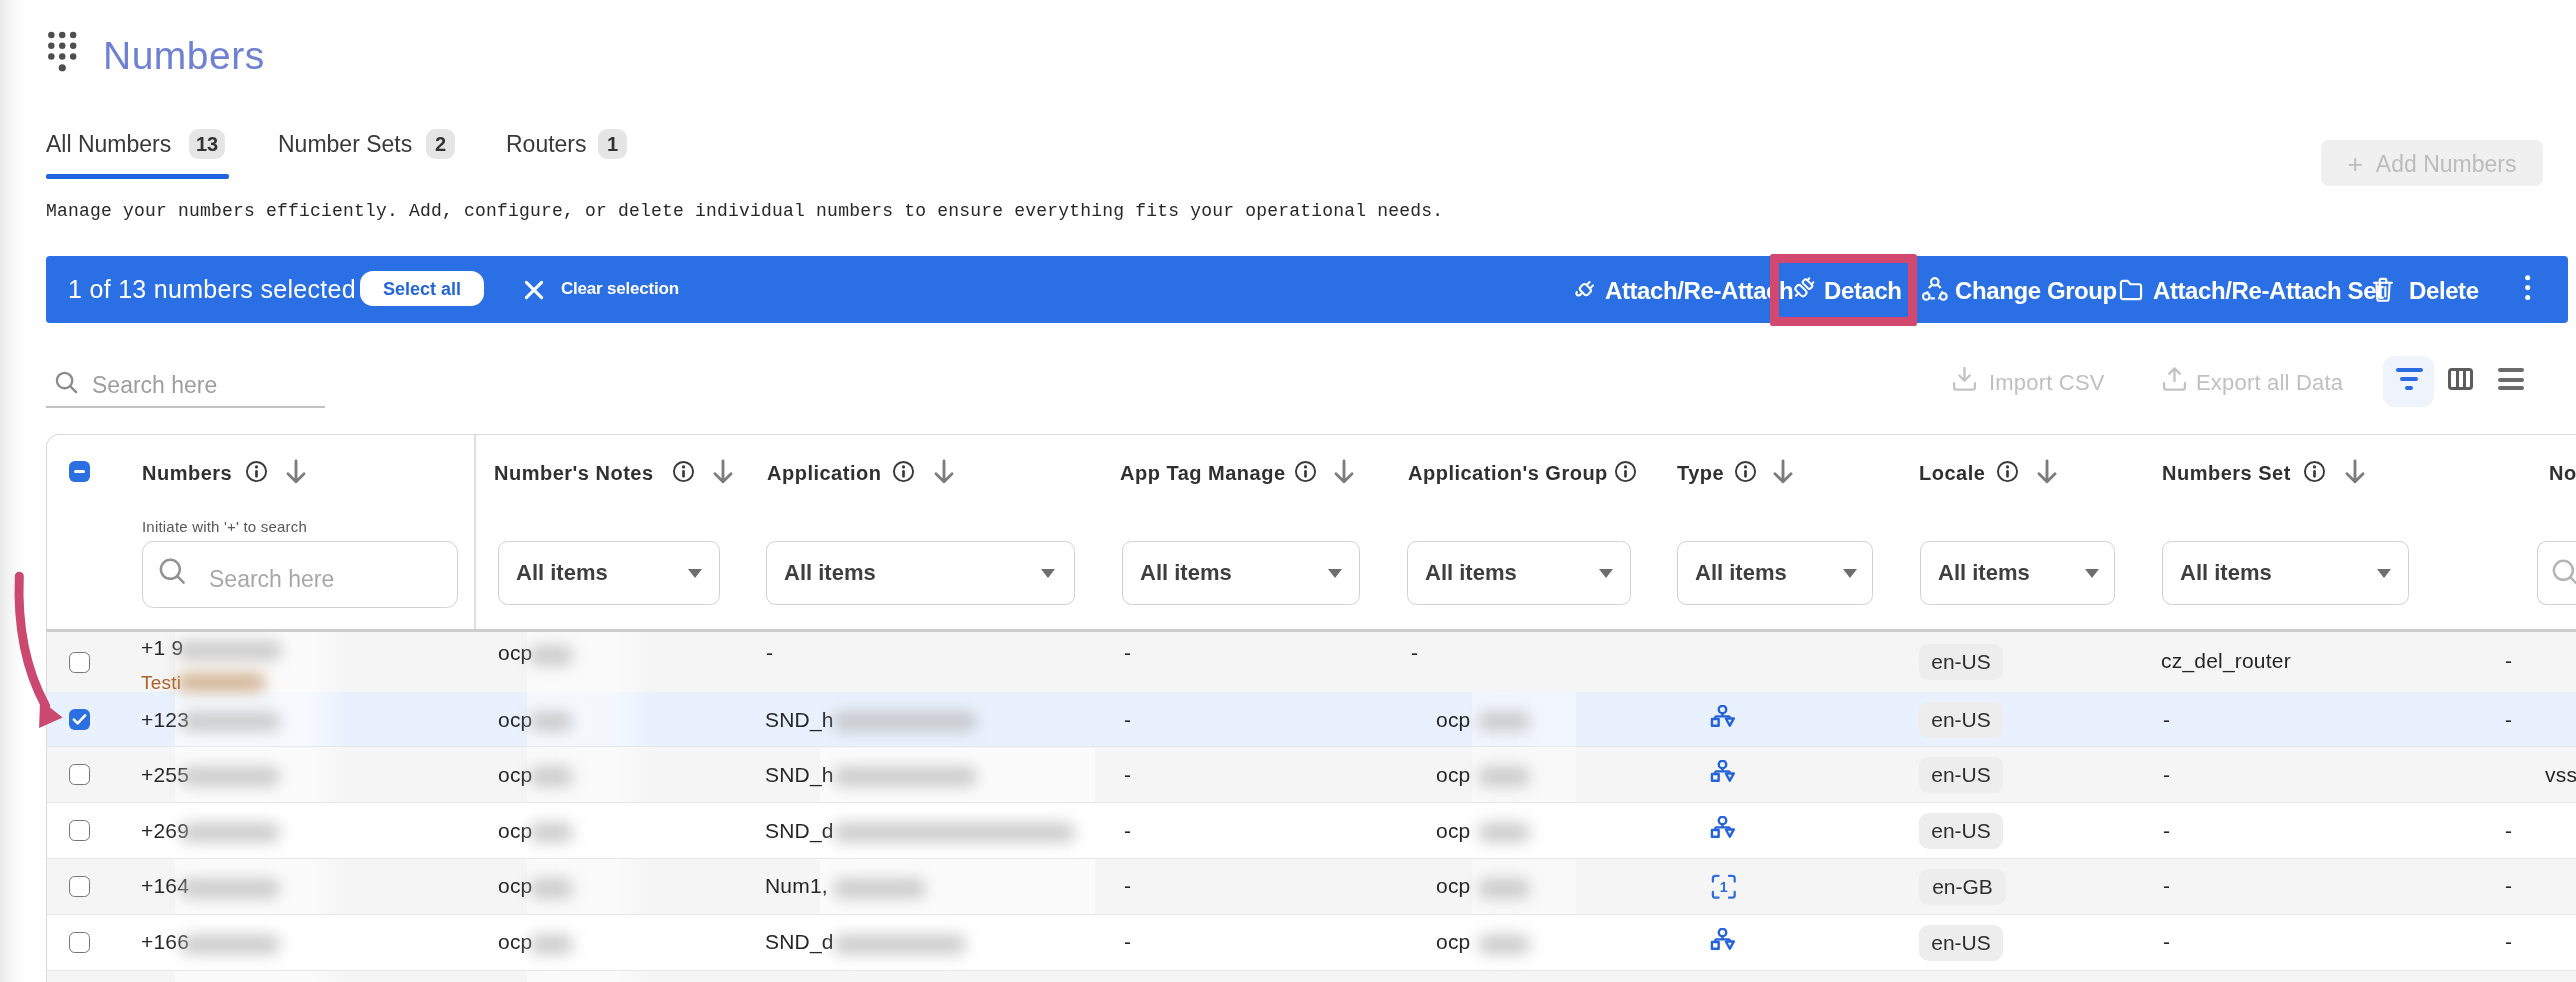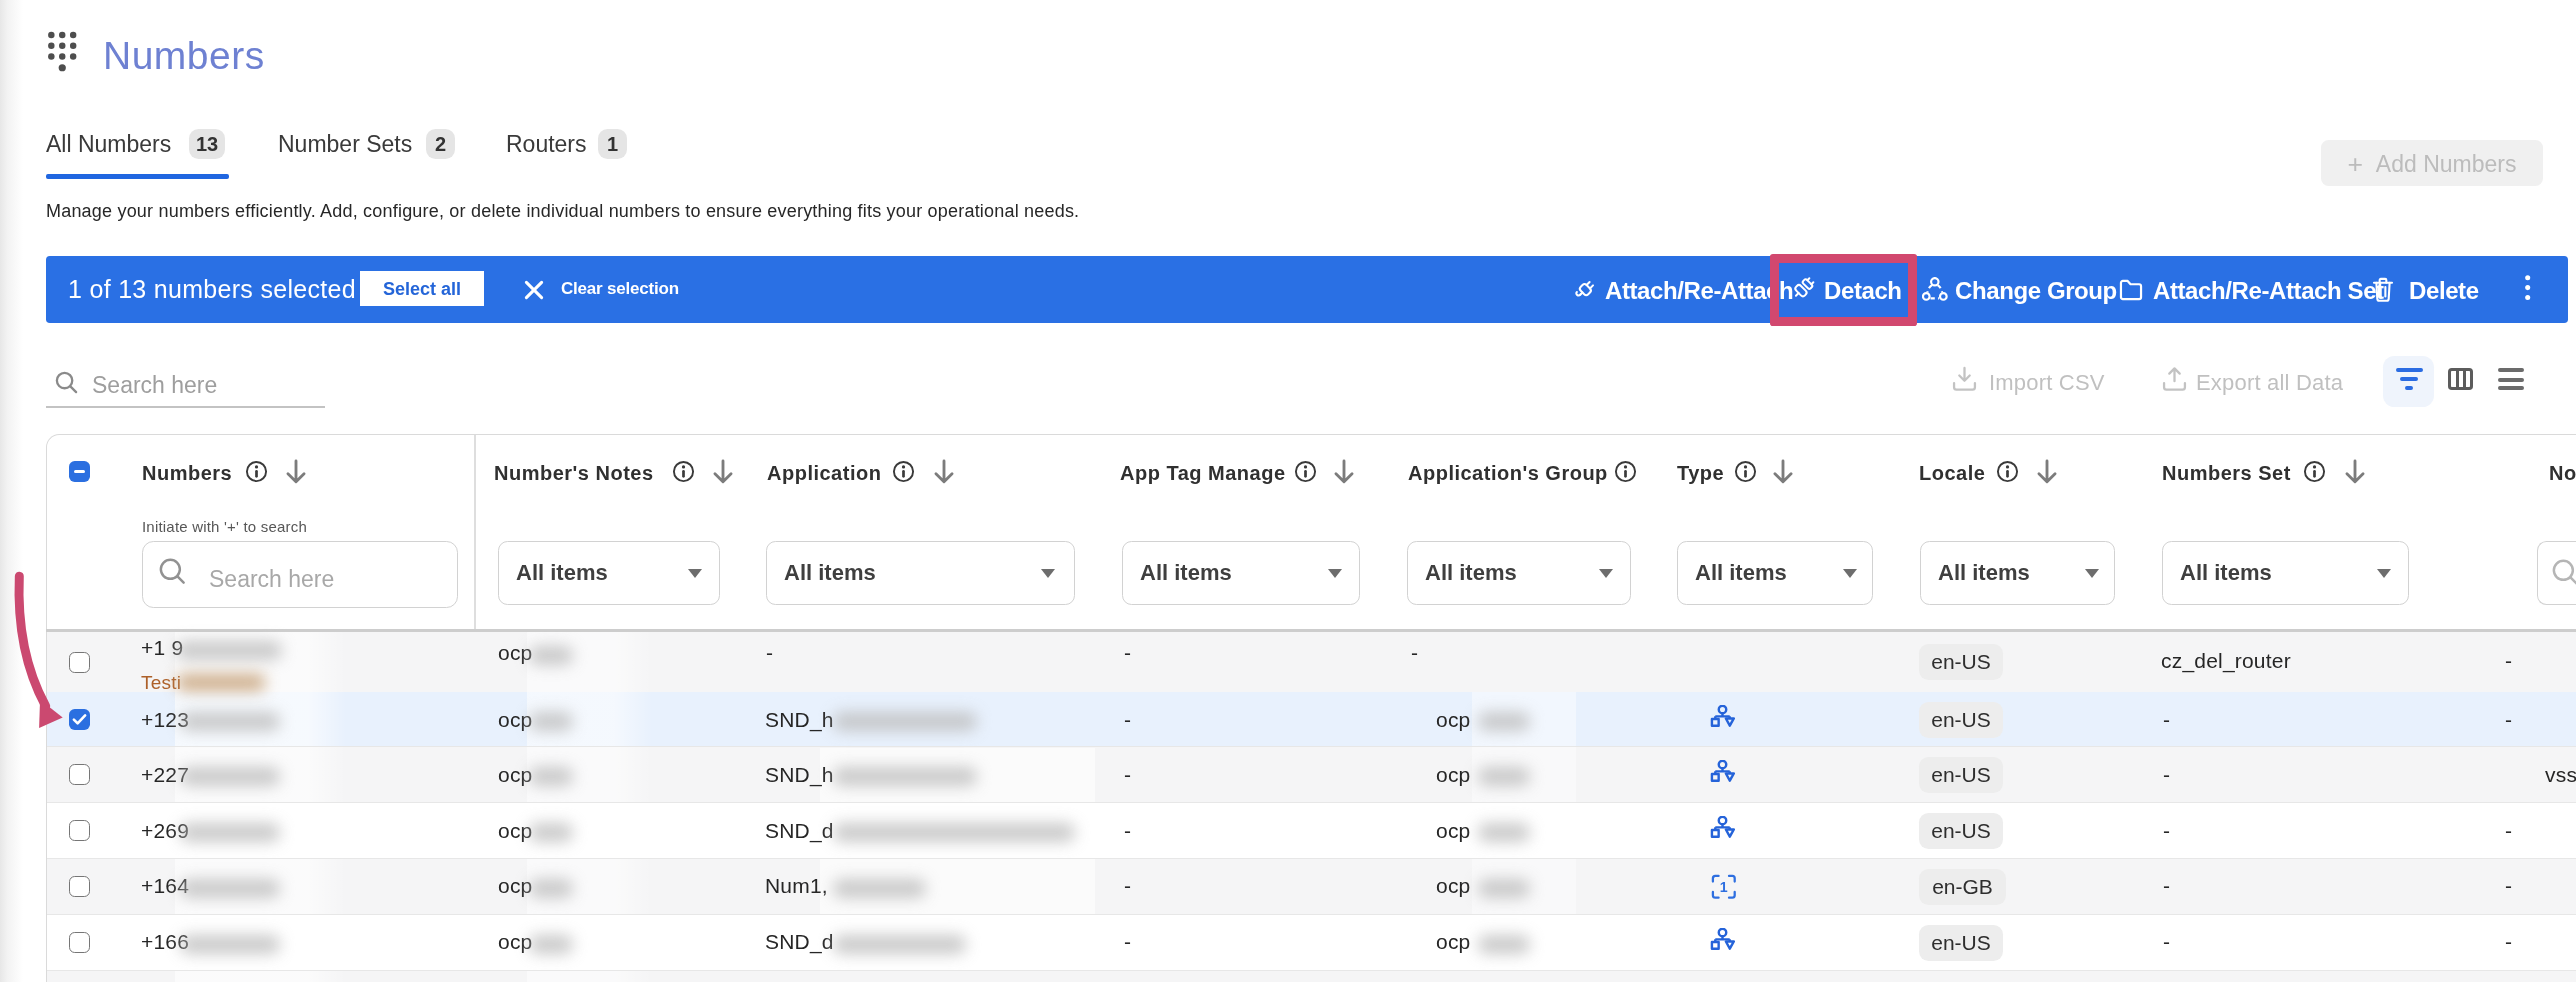--- a/index.html
+++ b/index.html
@@ -7,28 +7,28 @@
        font-family:"Liberation Sans", sans-serif;}
   .abs{position:absolute;}
   .edge{position:absolute;left:0;top:0;width:25px;height:983px;
         background:linear-gradient(to right,#e7e7e7 0,#f3f3f3 7.6px,#ffffff 23px);}
   
   .title{left:103px;top:34px;font-size:39px;color:#6e81d2;letter-spacing:0.5px;}
   .tab{top:131px;font-size:23px;color:#3a3a3a;}
   .badge{top:129px;height:30px;border-radius:9.5px;background:#e5e5e5;color:#333;
          font-size:20px;font-weight:700;text-align:center;line-height:31px;}
   .tabline{left:46px;top:174px;width:183px;height:4.7px;background:#2066e0;border-radius:1.9px;}
-  .desc{left:46px;top:201px;font-size:18px;color:#272727;letter-spacing:0.2px;}
+  .desc{left:46px;top:201px;font-size:18px;color:#272727;letter-spacing:0.2px;font-family:Liberation Mono, monospace;}
   .addbtn{left:2321px;top:140px;width:222px;height:46px;background:#f0f0f0;border-radius:7.6px;
           color:#bcbcbc;font-size:23px;text-align:center;line-height:46px;}
   
   .bar{left:46px;top:256px;width:2522px;height:67px;background:#2a70e4;border-radius:3.8px;}
   .bar-label{position:absolute;top:277px;font-size:24px;font-weight:700;color:#fff;letter-spacing:-0.4px;}
   .selcount{left:68px;top:275px;font-size:25px;color:#fff;letter-spacing:0.3px;}
-  .selall{left:360px;top:271px;width:124px;height:35px;background:#fff;border-radius:0;
+  .selall{left:360px;top:271px;width:124px;height:35px;background:#fff;border-radius:13px;
           color:#2465d8;font-size:18px;font-weight:700;text-align:center;line-height:36px;}
   .pinkbox{left:1770px;top:254px;width:147px;height:72px;border:9.5px solid #d2486f;
            border-radius:2.8px;box-sizing:border-box;}
   
   .srch-ph{left:92px;top:372px;font-size:23px;color:#9e9e9e;}
   .srch-line{left:46px;top:406px;width:279px;height:1.9px;background:#c3c3c3;}
   .graylab{position:absolute;top:370px;font-size:22px;color:#c0c0c0;letter-spacing:0.2px;}
   .filterbtn{left:2383px;top:356px;width:51px;height:51px;background:#eff4fc;border-radius:11.4px;}
   .fbar{position:absolute;background:#2b6ce2;height:4.7px;border-radius:1.9px;}
   .colicon{left:2448px;top:368px;width:25px;height:22px;border:3.3px solid #5c5c5c;border-radius:3.8px;box-sizing:border-box;}
@@ -347,21 +347,21 @@
 <div class="cb" style="left:69px;top:820px"></div>
 <div class="cb" style="left:69px;top:876px"></div>
 <div class="cb" style="left:69px;top:932px"></div>
 
 <div class="cell" style="left:141px;top:636px">+1 9</div>
 <div class="smudge" style="left:176px;top:641px;width:106px"></div>
 <div class="cell orange" style="left:141px;top:672px">Testi</div>
 <div class="smudge" style="left:176px;top:674px;width:90px;height:17px;background:#c29a6e"></div>
 <div class="cell" style="left:141px;top:708px">+123</div>
 <div class="smudge" style="left:180px;top:712px;width:100px"></div>
-<div class="cell" style="left:141px;top:763px">+227</div>
+<div class="cell" style="left:141px;top:763px">+255</div>
 <div class="smudge" style="left:180px;top:767px;width:100px"></div>
 <div class="cell" style="left:141px;top:819px">+269</div>
 <div class="smudge" style="left:180px;top:823px;width:100px"></div>
 <div class="cell" style="left:141px;top:874px">+164</div>
 <div class="smudge" style="left:180px;top:879px;width:100px"></div>
 <div class="cell" style="left:141px;top:930px">+166</div>
 <div class="smudge" style="left:180px;top:935px;width:100px"></div>
 
 <div class="cell" style="left:498px;top:641px">ocp</div>
 <div class="smudge" style="left:529px;top:646px;width:44px"></div>

